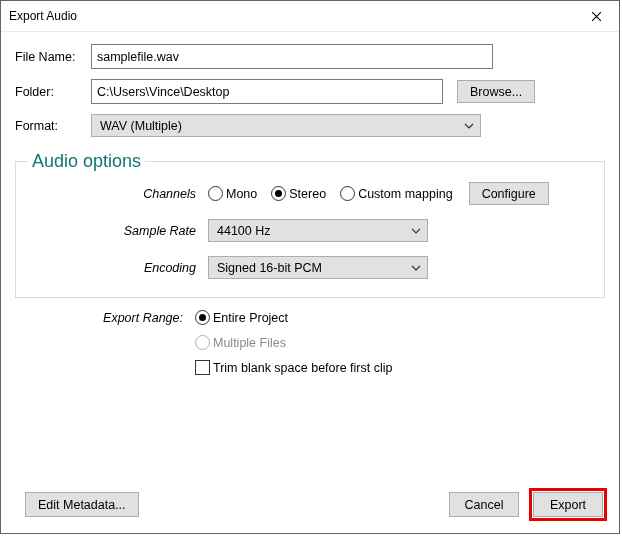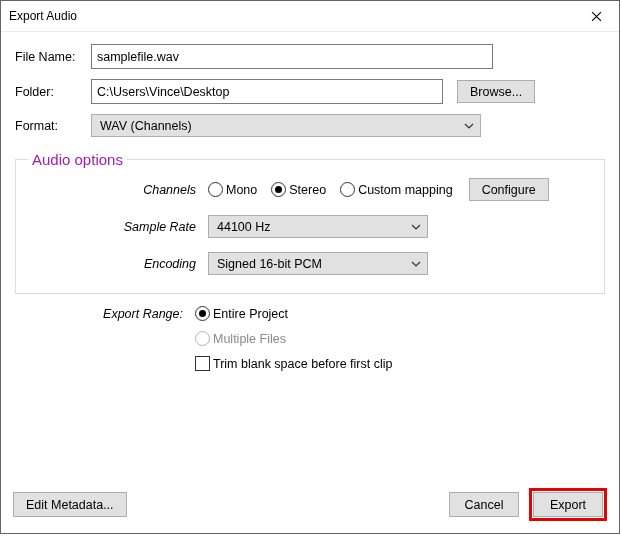--- a/index.html
+++ b/index.html
@@ -71,20 +71,21 @@
     border: 1px solid #adadad;
     height: 23px;
     padding: 0 12px;
     font-family: inherit;
     font-size: 12.5px;
     display: inline-flex;
     align-items: center;
     justify-content: center;
     cursor: pointer;
     min-width: 58px;
+    margin-left: 12px;
   }
   .btn.big { height: 25px; min-width: 70px; }
   .browse-btn { margin-left: 14px; min-width: 76px; }
   .combo {
     position: relative;
     display: inline-flex;
     align-items: center;
     background: #e1e1e1;
     border: 1px solid #adadad;
     height: 23px;
@@ -103,22 +104,22 @@
     pointer-events: none;
   }
   .chev svg { display: block; }
   fieldset.audio {
     border: 1px solid #dcdcdc;
     margin: 4px 0 12px 0;
     padding: 10px 12px 14px 12px;
   }
   fieldset.audio legend {
     padding: 0 4px;
-    font-size: 15px;
-    color: #a21caf;
+    font-size: 18px;
+    color: #0f766e;
   }
   .opt-row {
     display: flex;
     align-items: center;
     margin-bottom: 14px;
   }
   .opt-label {
     width: 180px;
     text-align: right;
     padding-right: 12px;
@@ -200,21 +201,21 @@
 
     <div class="row">
       <span class="label">Folder:</span>
       <input type="text" class="folder-input" value="C:\Users\Vince\Desktop" style="">
       <button class="btn browse-btn">Browse...</button>
     </div>
 
     <div class="row" style="margin-bottom:14px;">
       <span class="label">Format:</span>
       <div class="combo wide">
-        <span>WAV (Channels)</span>
+        <span>WAV (Multiple)</span>
         <span class="chev">
           <svg width="10" height="6" viewBox="0 0 10 6">
               <path d="M1 1 L5 5 L9 1" stroke="#333" stroke-width="1.2" fill="none"></path>
             </svg>
         </span>
       </div>
     </div>
 
     <fieldset class="audio">
       <legend>Audio options</legend>

